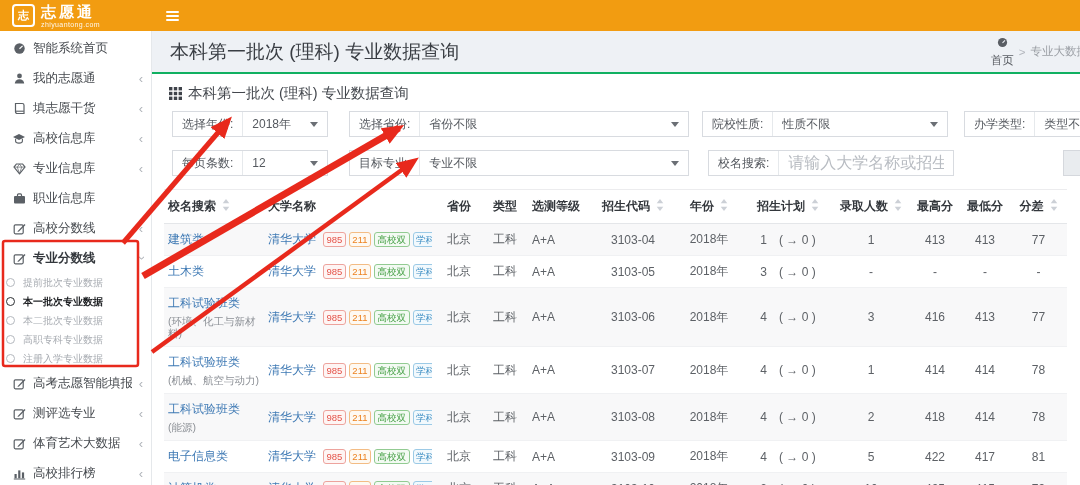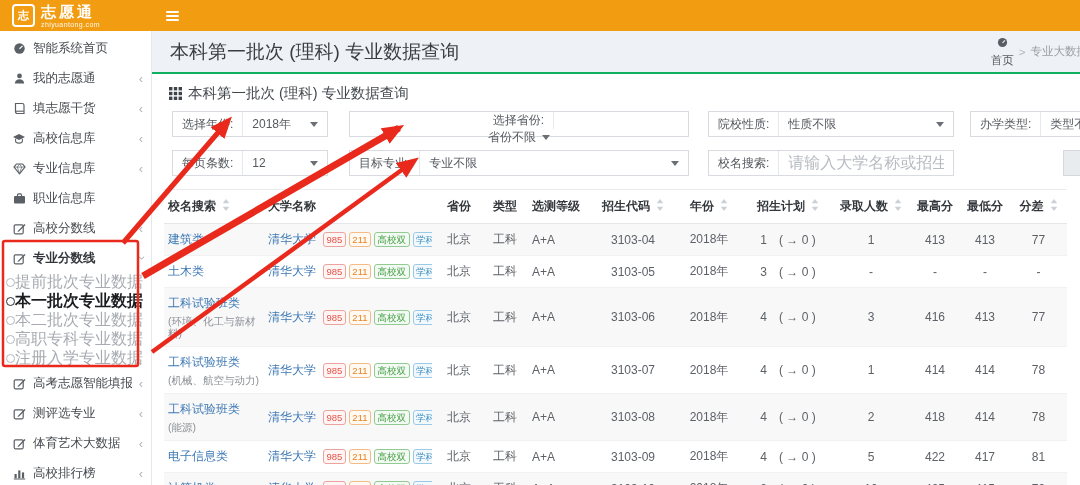--- a/index.html
+++ b/index.html
@@ -23,22 +23,22 @@
   .layout{position:absolute;top:31px;left:0;right:0;bottom:0;display:flex;justify-content:space-between;}
   .sidebar{width:152px;flex:none;background:#fff;border-right:1px solid #e5e8eb;
            padding-top:2px;box-sizing:border-box;}
   .side-item{height:30px;display:flex;align-items:center;gap:7px;padding:0 8px 0 12px;
              font-size:12.5px;color:#45494e;cursor:pointer;white-space:nowrap;}
   .side-item .lbl{flex:1;overflow:hidden;}
   .side-item .chev{color:#b0b4ba;font-size:13px;line-height:1;}
   .side-item .chev.down{transform:rotate(-90deg);display:inline-block;font-size:12px;}
   .side-item.expanded .lbl{font-weight:bold;color:#33373c;}
   .icon13{width:14px;height:13px;display:flex;align-items:center;justify-content:center;flex:none;}
-  .side-sub{height:19px;display:flex;align-items:center;padding-left:6px;
-            font-size:16px;color:#a8acb2;cursor:pointer;white-space:nowrap;}
+  .side-sub{height:19px;display:flex;align-items:center;gap:8px;padding-left:6px;
+            font-size:10px;color:#a8acb2;cursor:pointer;white-space:nowrap;}
   .radio{width:9px;height:9px;border:1.5px solid #b4b8be;border-radius:50%;box-sizing:border-box;flex:none;}
   .side-sub.active{color:#1b1d20;font-weight:bold;}
   .side-sub.active .radio{border-color:#2c2f33;}
 
   .main{flex:1;display:flex;flex-direction:column;min-width:0;background:#fff;}
   .page-head{height:41px;background:#eef1f5;border-bottom:2px solid #10b061;flex:none;
              display:flex;align-items:center;justify-content:space-between;padding-left:18px;}
   .page-title{font-size:19px;color:#3a3e44;}
   .breadcrumb{display:flex;align-items:center;gap:5px;font-size:11.5px;color:#9a9ea4;
               white-space:nowrap;margin-right:-8px;}
@@ -292,21 +292,21 @@
 
         <div class="filters" id="filters">
             <div class="filter-row">
               <div class="fbox" style="width: 156px; margin-right: 21px;">
                 <span class="flabel">选择年份:</span>
                 <span class="fvalue">
                   <span>2018年</span>
                   <span class="caret"></span>
                 </span>
               </div>
-              <div class="fbox" style="width: 340px; margin-right: 19px; flex-direction: column;">
+              <div class="fbox" style="width: 340px; margin-right: 13px;">
                 <span class="flabel">选择省份:</span>
                 <span class="fvalue">
                   <span>省份不限</span>
                   <span class="caret"></span>
                 </span>
               </div>
               <div class="fbox" style="width: 246px; margin-right: 16px;">
                 <span class="flabel">院校性质:</span>
                 <span class="fvalue">
                   <span>性质不限</span>

